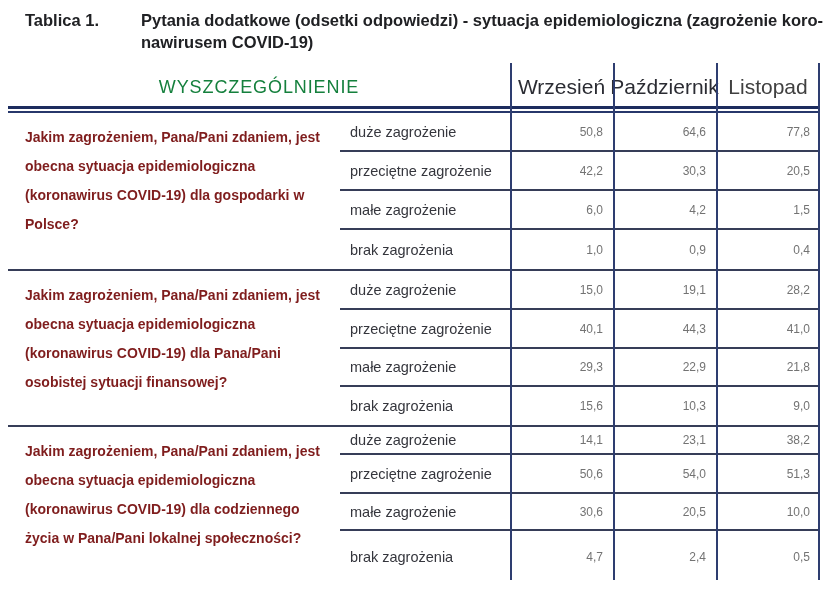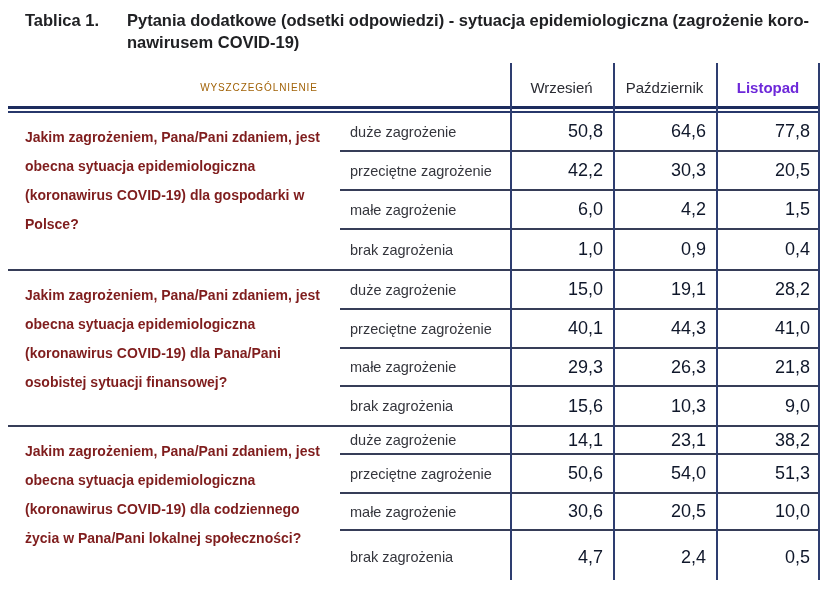--- a/index.html
+++ b/index.html
@@ -2,56 +2,56 @@
 <html><head>
 <meta charset="utf-8">
 <style>
   html,body { margin:0; padding:0; background:#ffffff; }
   body { width:824px; height:594px; font-family:"Liberation Sans", sans-serif; }
   .page { position:relative; width:824px; height:594px; background:#fff; overflow:hidden; }
 
   
   .title { display:flex; padding:9px 6px 0 25px; font-weight:bold;
            font-size:16.5px; line-height:22px; color:#202124; }
-  .title-label { flex:none; margin-right:7px; white-space:nowrap;text-align:center; }
+  .title-label { flex:none; margin-right:21px; white-space:nowrap;text-align:center; }
   .title-lines { display:block;margin-left:21px; }
   .title-line { display:block; white-space:nowrap; }
 
   
   .tbl { position:relative; margin:10px 4px 0 8px; width:812px; height:520px; }
 
   
   .vline { position:absolute; top:0; width:1.5px; height:517px; background:#2e3d70; z-index:3; }
   .vl-0 { left:502px; } .vl-1 { left:605px; } .vl-2 { left:708px; } .vl-3 { left:810px; }
 
   
   .thead { display:grid; grid-template-columns:502px 103px 103px 104px; height:43px; }
   .th { display:flex; align-items:center; justify-content:center; padding-top:5px; }
-  .th-spec { font-size:10px; letter-spacing:0.9px; color:#a16207; }
-  .th-month { font-size:15px; color:#2b2c33; }
-  .th-month.bold { font-weight:bold; color:#6d28d9; }
+  .th-spec { font-size:18px; letter-spacing:0.9px; color:#15803d; }
+  .th-month { font-size:21px; color:#2b2c33; }
+  .th-month.bold { font-weight:normal; color:#404040; }
 
   
   .rule-top { height:3px; background:#1c2c5e; }
   .rule-gap { height:2px; background:transparent; }
   .rule-bot { height:2px; background:#27376b; }
 
   
   .block { display:grid; grid-template-columns:332px 170px 103px 103px 104px; }
   .block + .block { border-top:2px solid #363d58; }
   .block-0 { grid-template-rows:39px 39px 39px 39px; }
   .block-1 { grid-template-rows:39px 39px 38px 38px; }
   .block-2 { grid-template-rows:28px 39px 37px 52px; }
 
   .q { grid-column:1; grid-row:1 / 5; padding:10px 14px 0 17px;
        font-weight:bold; font-size:14px; line-height:29px; color:#7f1d1d; }
   .a { grid-column:2; display:flex; align-items:center; padding-left:10px;
        font-size:14.5px; color:#35363d; }
   .v { display:flex; align-items:center; justify-content:flex-end; padding-right:10px;
-       font-size:18px; color:#0f172a; }
+       font-size:12px; color:#737373; }
   .sep { border-bottom:2px solid #363d58; }
 </style>
 </head>
 <body>
 
 <div class="page">
 
   <div class="title">
     <span class="title-label">Tablica 1.</span>
     <span class="title-lines">
@@ -112,21 +112,21 @@
       <div class="v sep">19,1</div>
       <div class="v sep">28,2</div>
 
       <div class="a sep">przeciętne zagrożenie</div>
       <div class="v sep">40,1</div>
       <div class="v sep">44,3</div>
       <div class="v sep">41,0</div>
 
       <div class="a sep">małe zagrożenie</div>
       <div class="v sep">29,3</div>
-      <div class="v sep">26,3</div>
+      <div class="v sep">22,9</div>
       <div class="v sep">21,8</div>
 
       <div class="a">brak zagrożenia</div>
       <div class="v">15,6</div>
       <div class="v">10,3</div>
       <div class="v">9,0</div>
     </div>
 
     <div class="block block-2">
       <div class="q">Jakim zagrożeniem, Pana/Pani zdaniem, jest obecna sytuacja epidemiologiczna (koronawirus COVID-19) dla codziennego życia w Pana/Pani lokalnej społeczności?</div>

